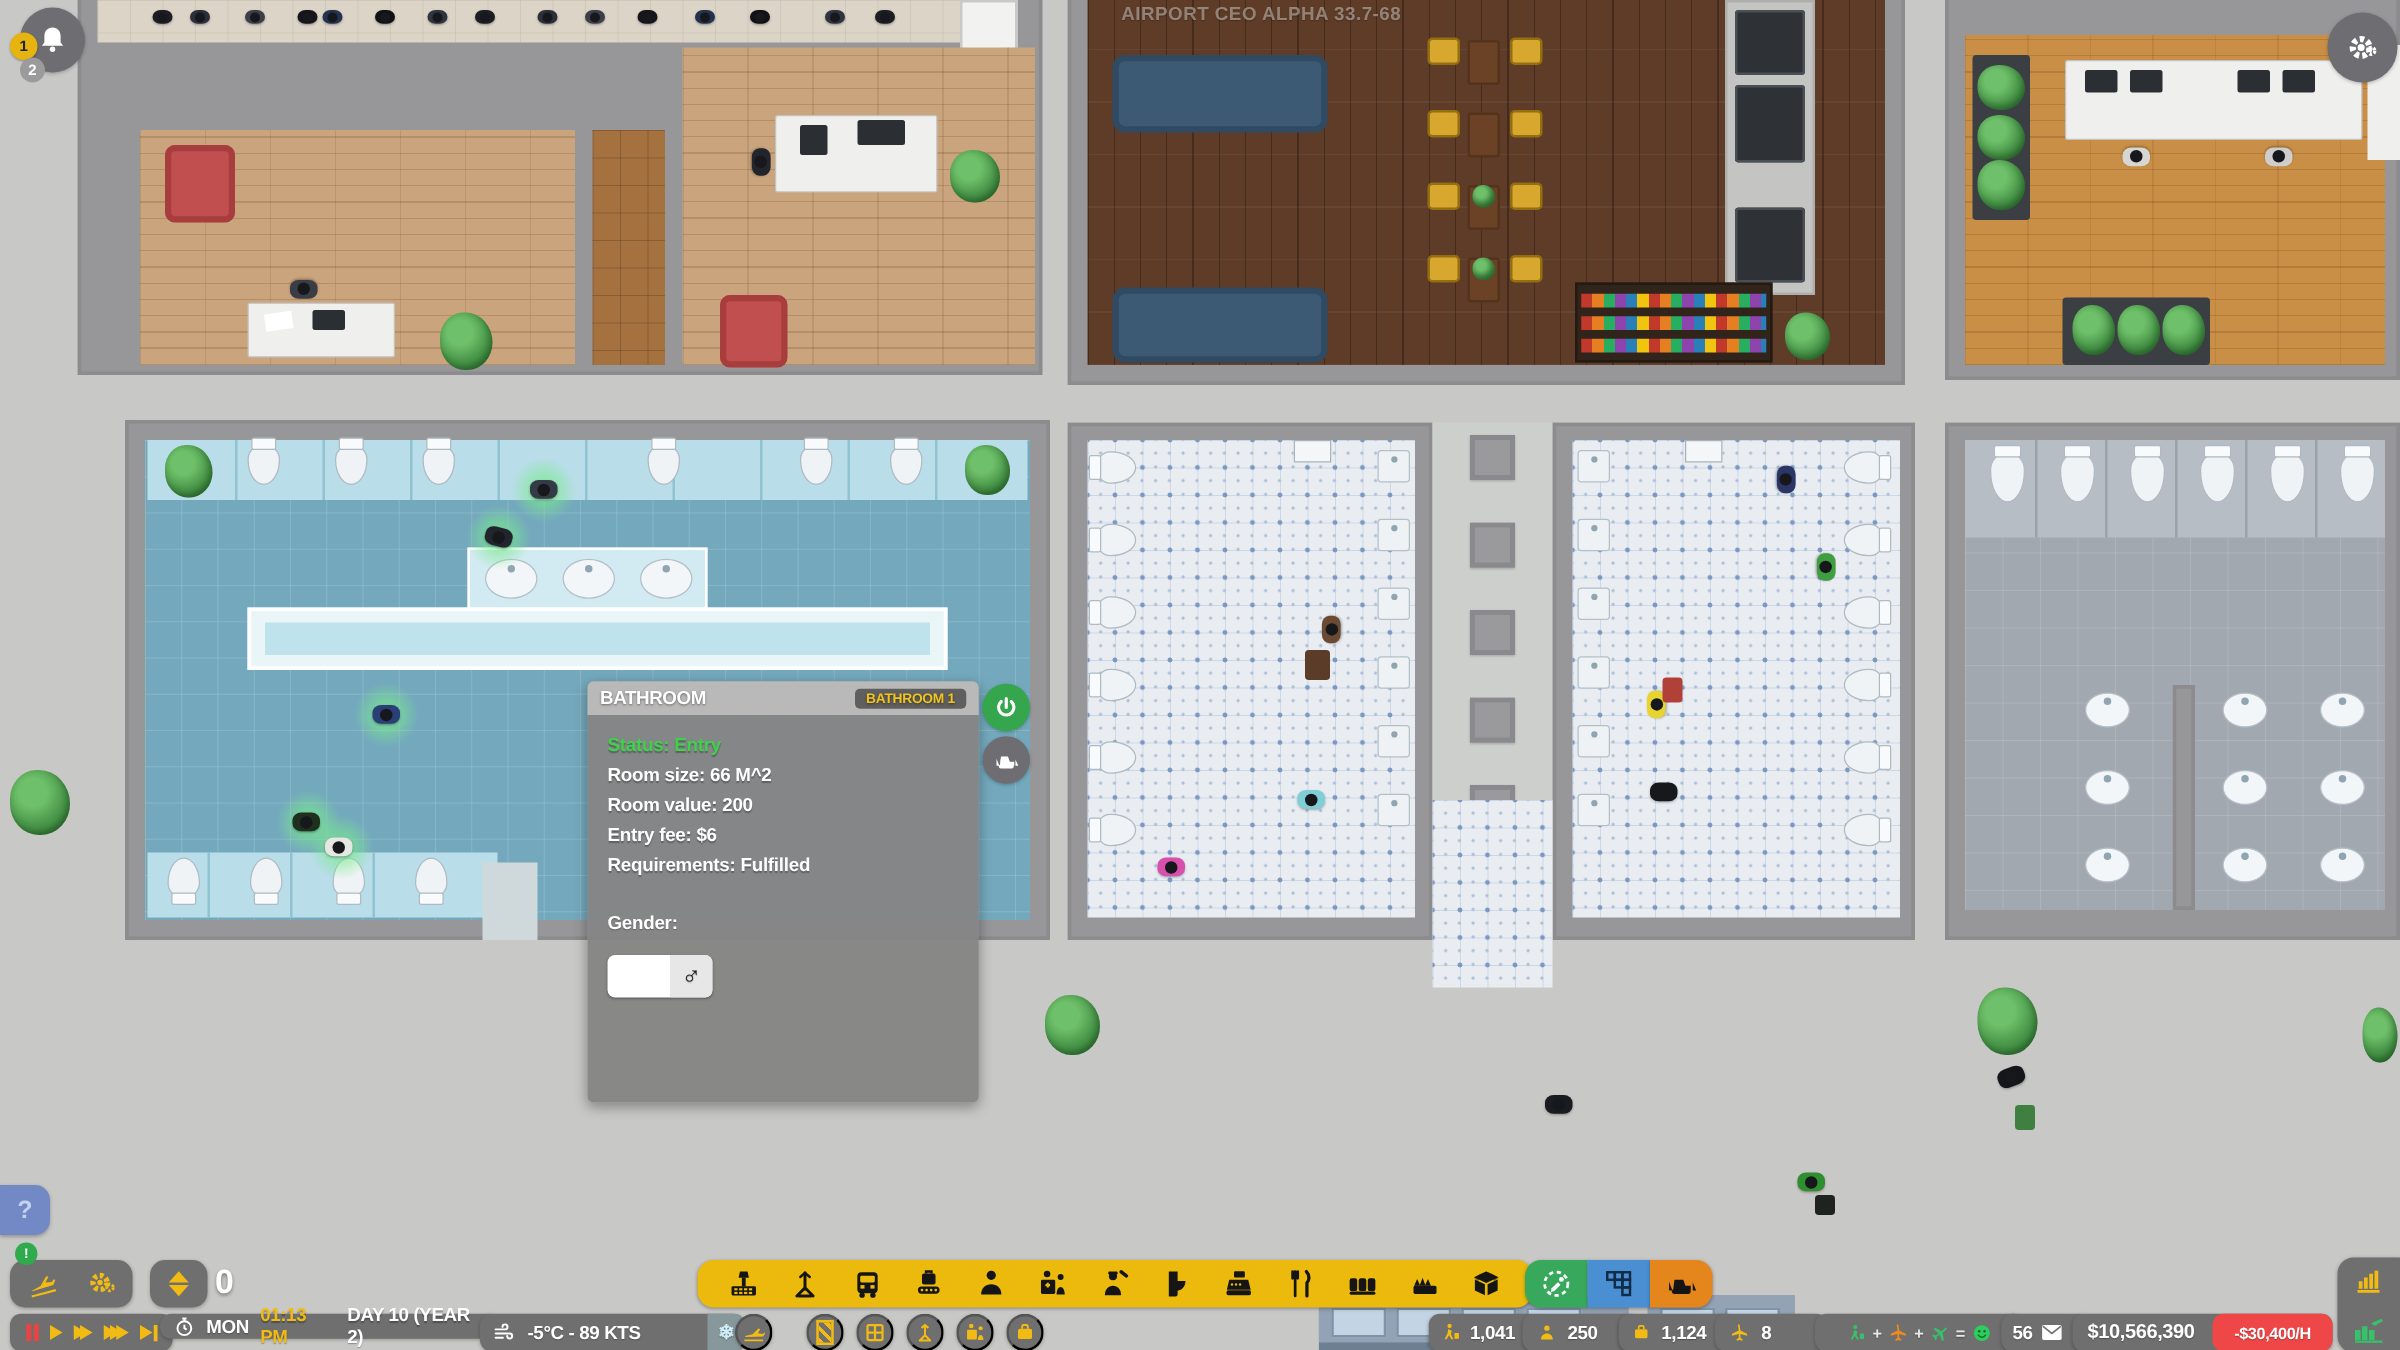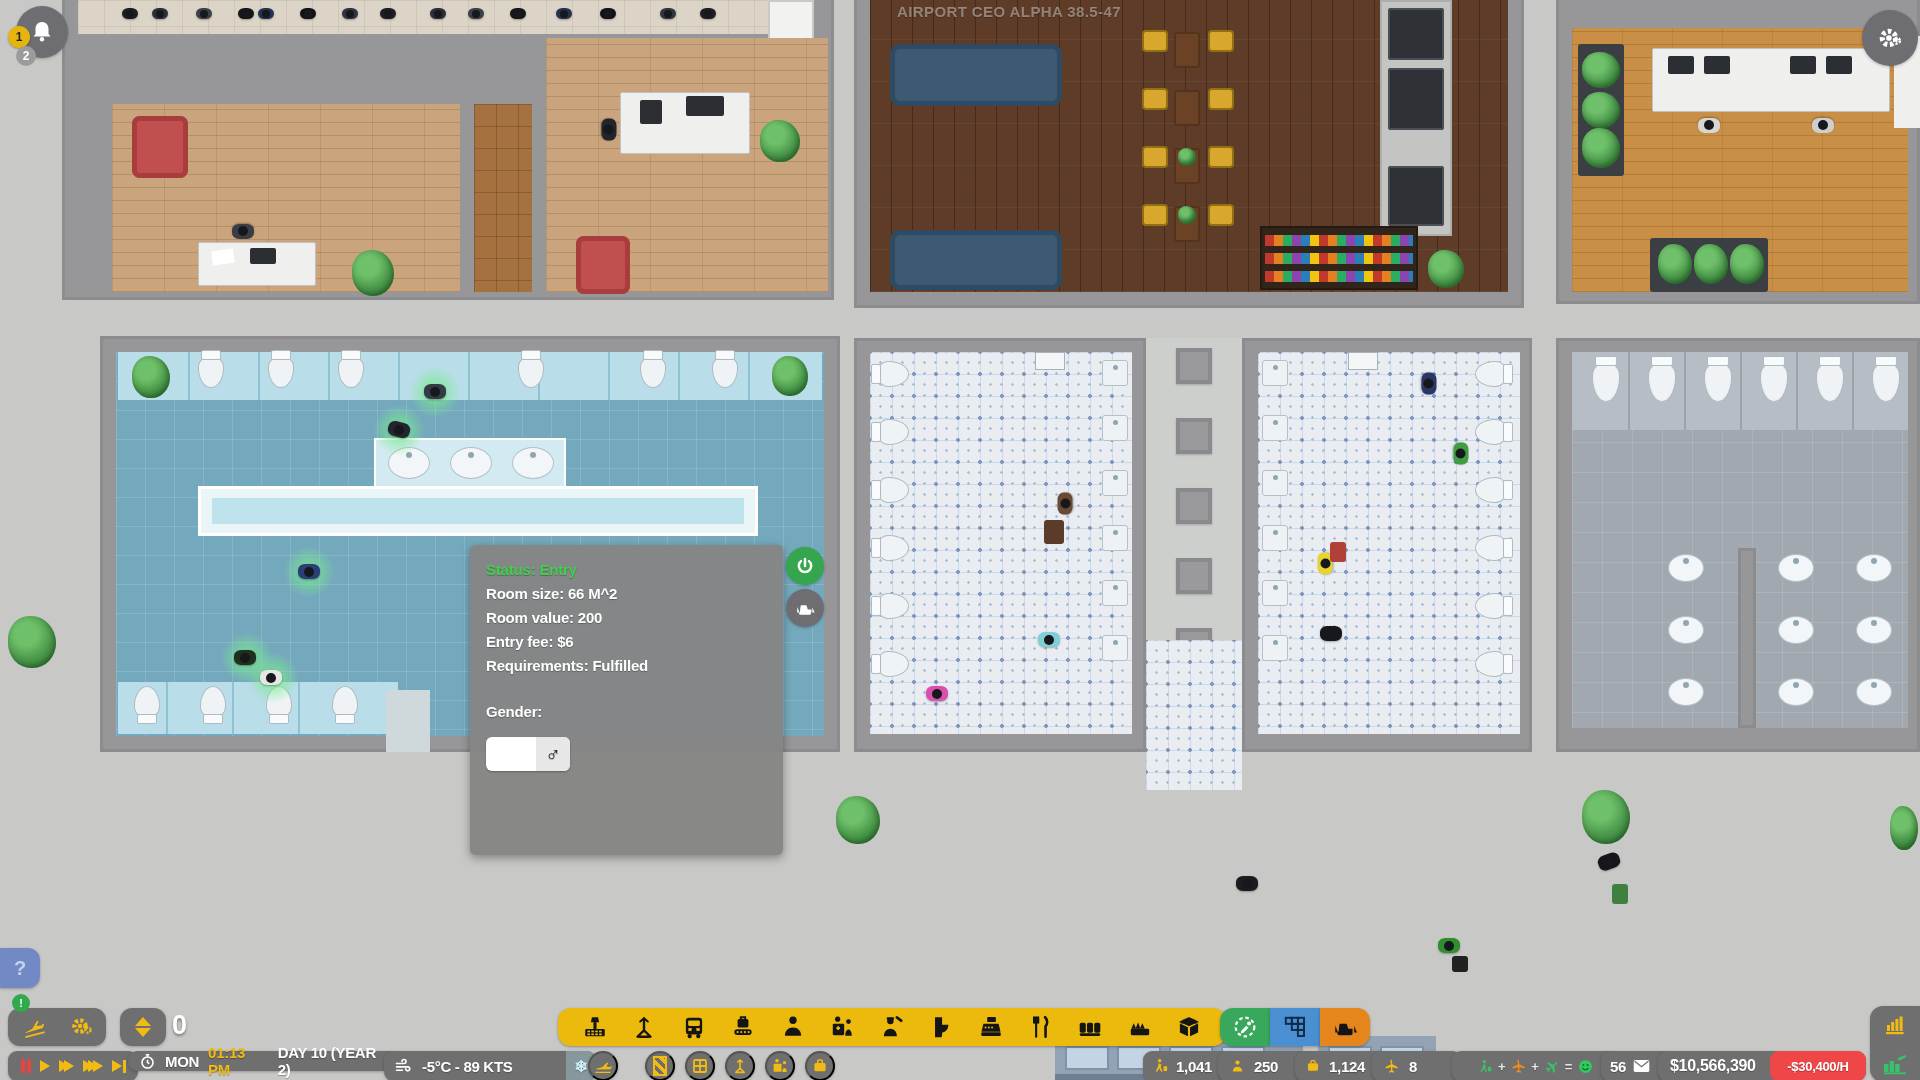--- a/index.html
+++ b/index.html
@@ -280,21 +280,21 @@
     <div class="band" style="left: 1055px; top: 1036px; width: 248px; height: 44px; background: rgb(147, 162, 180); box-shadow: rgb(110, 127, 146) 0px -6px 0px inset;"></div>
     <div class="band" style="left: 1065px; top: 1046px; width: 44px; height: 24px; background: rgb(195, 212, 228); border: 2px solid rgb(126, 147, 168);"></div>
     <div class="band" style="left: 1117px; top: 1046px; width: 44px; height: 24px; background: rgb(195, 212, 228); border: 2px solid rgb(126, 147, 168);"></div>
     <div class="band" style="left: 1169px; top: 1046px; width: 44px; height: 24px; background: rgb(195, 212, 228); border: 2px solid rgb(126, 147, 168);"></div>
     <div class="band" style="left: 1221px; top: 1046px; width: 44px; height: 24px; background: rgb(195, 212, 228); border: 2px solid rgb(126, 147, 168);"></div>
     <div class="band" style="left: 1318px; top: 1036px; width: 118px; height: 44px; background: rgb(147, 162, 180); box-shadow: rgb(110, 127, 146) 0px -6px 0px inset;"></div>
     <div class="band" style="left: 1328px; top: 1046px; width: 44px; height: 24px; background: rgb(195, 212, 228); border: 2px solid rgb(126, 147, 168);"></div>
     <div class="band" style="left: 1380px; top: 1046px; width: 44px; height: 24px; background: rgb(195, 212, 228); border: 2px solid rgb(126, 147, 168);"></div>
   </div>
 
-<div class="ui watermark" style="left:897px;top:3px">AIRPORT CEO ALPHA 38.5-47</div>
+<div class="ui watermark" style="left:897px;top:3px">AIRPORT CEO ALPHA 33.7-68</div>
 
 <button class="ui circbtn" style="left:16px;top:6px;width:52px;height:52px">
   <span>
       <svg width="24" height="24" viewBox="0 0 24 24">
         <path d="M12 2c-4 0-6.5 3-6.5 7v5L3.5 16.5h17L18.5 14V9C18.5 5 16 2 12 2z" fill="#fff"></path>
         <circle cx="12" cy="19.3" r="2.2" fill="#fff"></circle>
       </svg>
     </span>
 </button>
 <div class="ui badge" style="left:8px;top:26px;width:22px;height:22px;background:#e6b40f;color:#222;box-shadow:0 1px 2px rgba(0,0,0,.3)">1</div>
@@ -306,20 +306,24 @@
         <circle cx="11" cy="12" r="6.2" fill="none" stroke="#fff" stroke-width="4.6" stroke-dasharray="3.2 2.4"></circle>
         <circle cx="11" cy="12" r="2.6" fill="#fff"></circle>
         <circle cx="18.5" cy="14.5" r="2.6" fill="none" stroke="#fff" stroke-width="2.4" stroke-dasharray="2 1.4"></circle>
       </svg>
     </span>
 </button>
 
 <div class="ui helpbtn" style="left:0;top:948px;width:40px;height:40px">?</div>
 
 <div class="ui panel" style="left:470px;top:545px">
+  <div class="ptitle">
+    <span>BATHROOM</span>
+    <span class="pbadge">BATHROOM 1</span>
+  </div>
   <div class="pbody">
     <div class="statline">Status: Entry</div>
     <div>Room size: 66 M^2</div>
     <div>Room value: 200</div>
     <div>Entry fee: $6</div>
     <div>Requirements: Fulfilled</div>
     <div style="margin-top:22px">Gender:</div>
     <div class="gbox">
       <div class="gleft"></div>
       <div class="gright">♂</div>

